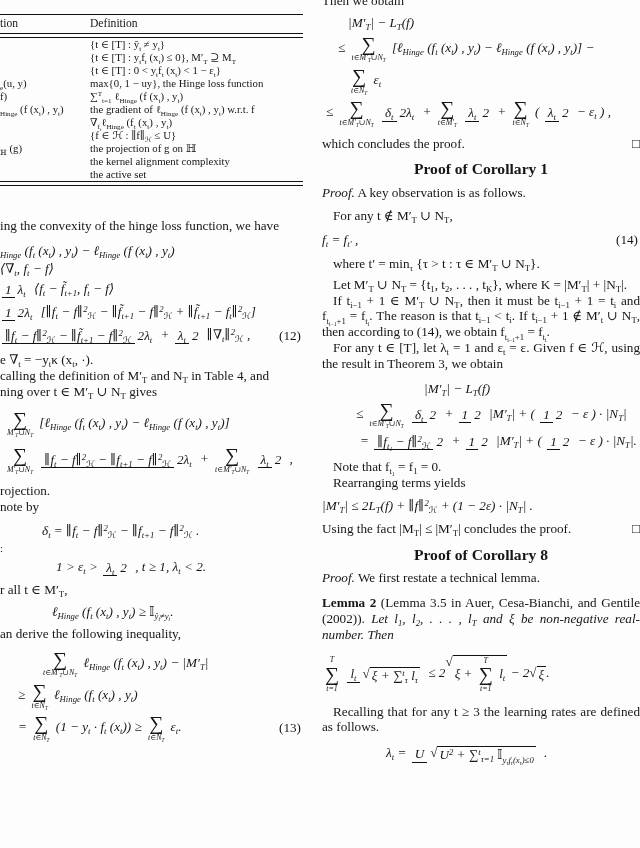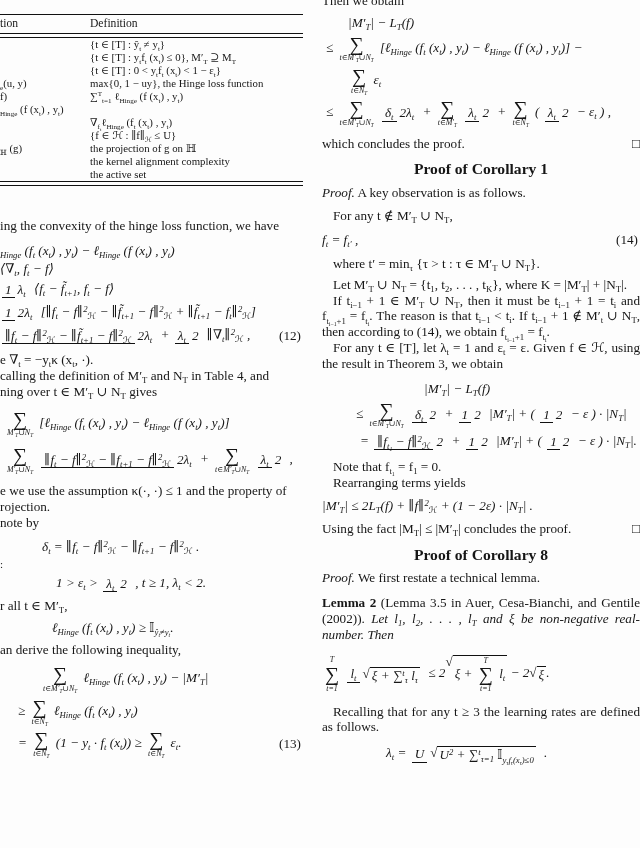--- a/index.html
+++ b/index.html
@@ -79,20 +79,21 @@
     <div class="trow">
         <span><sub>e</sub>(u, y)</span>
         <span>max{0, 1 − uy}, the Hinge loss function</span>
       </div>
     <div class="trow">
         <span>f)</span>
         <span>∑<sup>T</sup><sub>t=1</sub> ℓ<sub>Hinge</sub> (f (x<sub>t</sub>) , y<sub>t</sub>)</span>
       </div>
     <div class="trow">
         <span><sub>Hinge</sub> (f (x<sub>t</sub>) , y<sub>t</sub>)</span>
+        <span>the gradient of ℓ<sub>Hinge</sub> (f (x<sub>t</sub>) , y<sub>t</sub>) w.r.t. f</span>
       </div>
     <div class="trow">
         <span></span>
         <span>∇<sub>f<sub>t</sub></sub>ℓ<sub>Hinge</sub> (f<sub>t</sub> (x<sub>t</sub>) , y<sub>t</sub>)</span>
       </div>
     <div class="trow">
         <span></span>
         <span>{f ∈ ℋ : ∥f∥<sub>ℋ</sub> ≤ U}</span>
       </div>
     <div class="trow">
@@ -160,21 +161,20 @@
           <span class="den">2λ<sub>t</sub></span>
         </span> + <span class="bigop">
           <span class="sym">∑</span>
           <span class="lim">t∈M′<sub>T</sub>∪N<sub>T</sub></span>
         </span> <span class="frac">
           <span class="num">λ<sub>t</sub></span>
           <span class="den">2</span>
         </span> ,</span>
     </div>
 
-  <p>e we use the assumption κ(·, ·) ≤ 1 and the property of</p>
   <p>rojection.</p>
   <p>note by</p>
 
   <div class="eq l" style="margin:8px 0 3px 42px">
       <span>δ<sub>t</sub> = ∥f<sub>t</sub> − f∥<sup>2</sup><sub>ℋ</sub> − ∥f<sub>t+1</sub> − f∥<sup>2</sup><sub>ℋ</sub> .</span>
     </div>
 
   <p class="frag">:</p>
 
   <div class="eq l" style="margin:4px 0 6px 56px">
@@ -217,21 +217,21 @@
 
 </div>
 
 <div id="col-right">
 
   <p>Then we obtain</p>
 
   <div class="eq l" style="margin:6px 0 4px 26px">
       <span>|M′<sub>T</sub>| − L<sub>T</sub>(f)</span>
     </div>
-  <div class="eq l" style="margin:4px 0 4px 4px">
+  <div class="eq l" style="margin:4px 0 4px 16px">
       <span>≤ <span class="bigop">
           <span class="sym">∑</span>
           <span class="lim">t∈M′<sub>T</sub>∪N<sub>T</sub></span>
         </span> [ℓ<sub>Hinge</sub> (f<sub>t</sub> (x<sub>t</sub>) , y<sub>t</sub>) − ℓ<sub>Hinge</sub> (f (x<sub>t</sub>) , y<sub>t</sub>)] −</span>
     </div>
   <div class="eq l" style="margin:4px 0 4px 26px">
       <span><span class="bigop">
           <span class="sym">∑</span>
           <span class="lim">t∈N<sub>T</sub></span>
         </span> ε<sub>t</sub></span>

